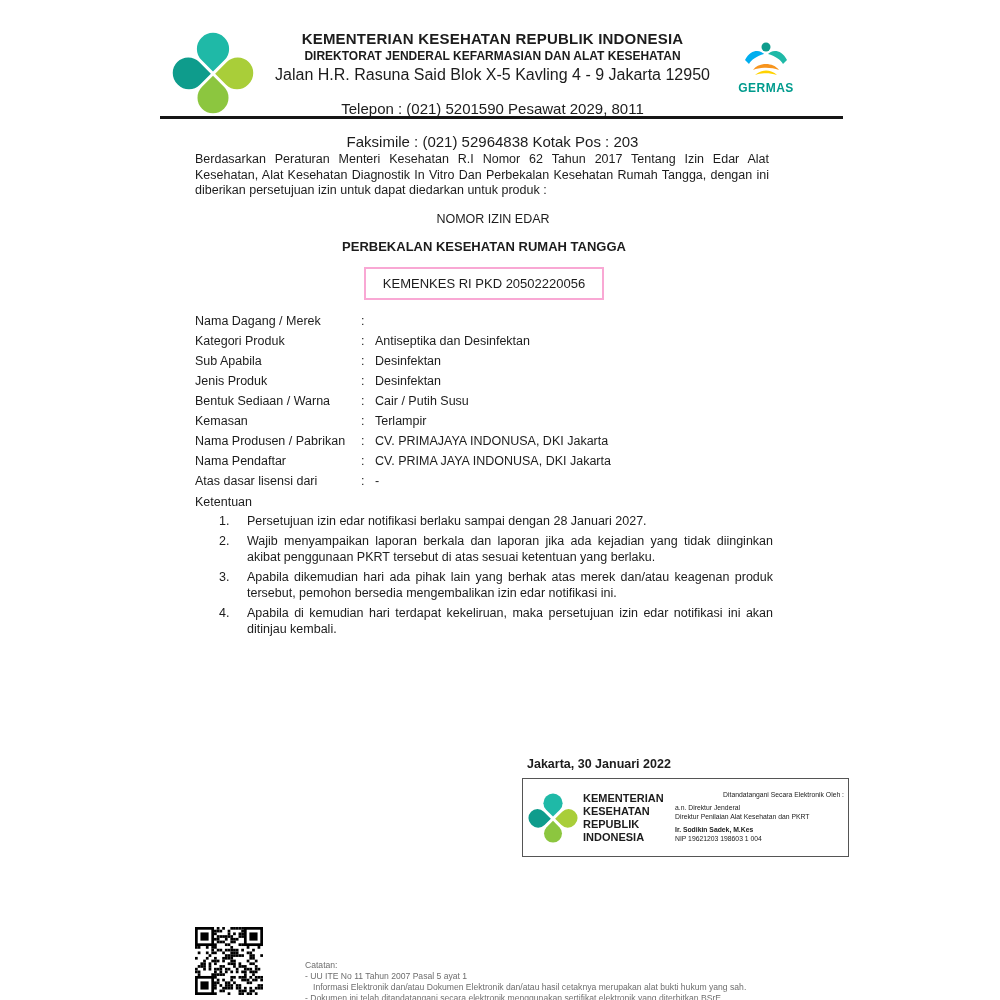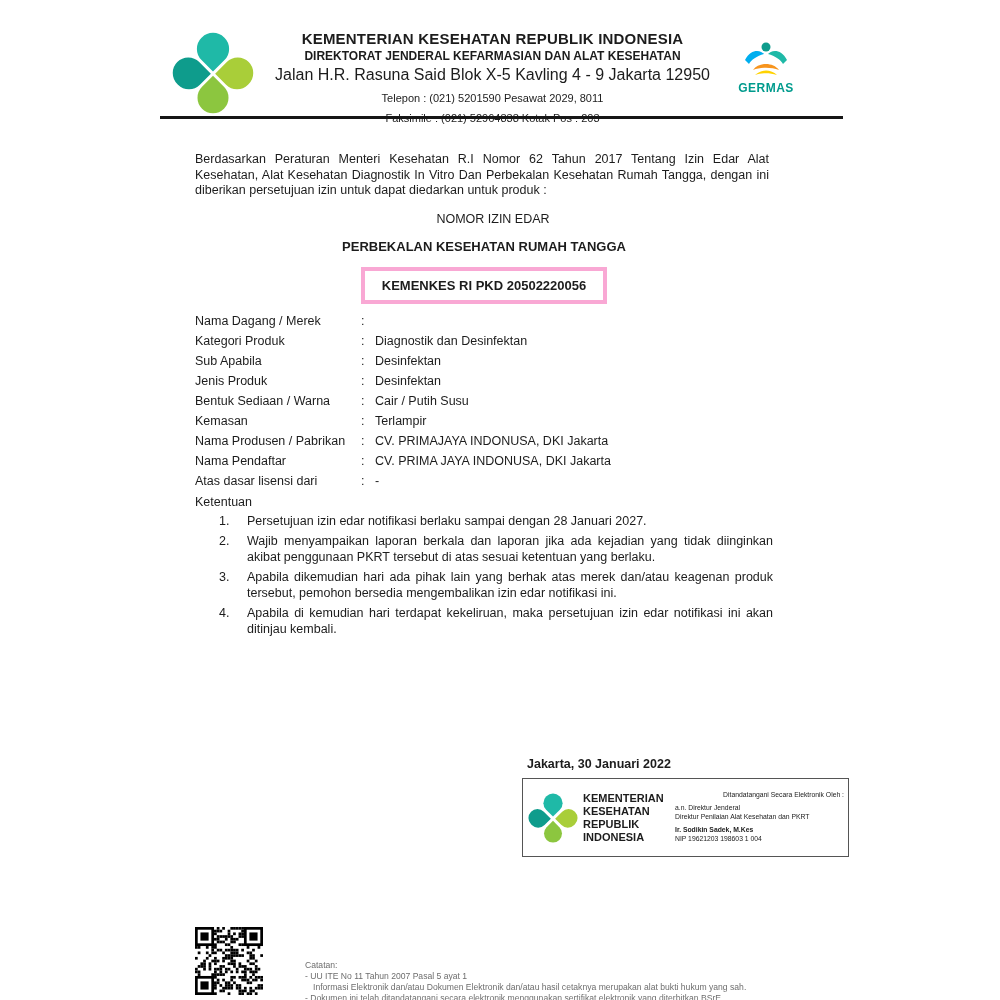--- a/index.html
+++ b/index.html
@@ -16,35 +16,35 @@
   .petal { width:100%; height:100%; }
   .petal.tl { border-radius:50% 50% 0 50%; background:#1fb9a7; }
   .petal.tr { border-radius:50% 50% 50% 0; background:#a9ce39; }
   .petal.bl { border-radius:50% 0 50% 50%; background:#0e9c8c; }
   .petal.br { border-radius:0 50% 50% 50%; background:#8cc63f; }
 
   .header-text { position:absolute; left:270px; top:30px; width:445px; text-align:center; }
   .h-ministry { font-size:15px; font-weight:bold; letter-spacing:.2px; }
   .h-directorate { font-size:12px; font-weight:bold; margin-top:2px; }
   .h-addr { font-size:16px; margin-top:3px; }
-  .h-line { font-size:11px; margin-top:8px; }
+  .h-line { font-size:15px; margin-top:16px; }
 
   .germas { position:absolute; left:733px; top:40px; width:66px; text-align:center; }
   .germas-label { font-size:12px; font-weight:bold; color:#009b8d; letter-spacing:.5px; margin-top:1px; }
 
   .header-rule { position:absolute; left:160px; top:116px; width:683px; height:3px; background:#161616; }
 
   
   .intro { position:absolute; left:195px; top:152px; width:574px; font-size:12.5px; line-height:15.6px; text-align:justify; }
 
   .nomor-title { position:absolute; left:204px; top:212px; width:578px; text-align:center; font-size:12.5px; }
   .category-title { position:absolute; left:195px; top:239px; width:578px; text-align:center; font-size:13px; font-weight:bold; }
 
   .license-wrap { position:absolute; left:195px; top:267px; width:578px; display:flex; justify-content:center; }
-  .license-box { border:4px solid #f9a8d4; padding:7px 17px; font-size:13px; font-weight:bold; }
+  .license-box { border:2px solid #f9a8d4; padding:7px 17px; font-size:13px; font-weight:normal; }
 
   .details { position:absolute; left:195px; top:311px; width:578px; font-size:12.5px; }
   .detail-row { display:grid; grid-template-columns:166px 14px 1fr; line-height:20px; }
   .detail-row:first-child .dv { font-weight:bold; }
 
   .ketentuan { position:absolute; left:195px; top:493px; width:578px; font-size:12.5px; }
   .ketentuan-title { line-height:18px; margin-bottom:2px; }
   .k-item { display:grid; grid-template-columns:28px 1fr; padding-left:24px; margin-bottom:3px; }
   .k-num { line-height:16.5px; }
   .k-text { line-height:16.5px; text-align:justify; }
@@ -110,21 +110,21 @@
   </div>
 
   <div class="details">
     <div class="detail-row">
       <span class="dl">Nama Dagang / Merek</span>
         <span class="dc">:</span>
     </div>
     <div class="detail-row">
       <span class="dl">Kategori Produk</span>
         <span class="dc">:</span>
-        <span class="dv">Diagnostik dan Desinfektan</span>
+        <span class="dv">Antiseptika dan Desinfektan</span>
     </div>
     <div class="detail-row">
       <span class="dl">Sub Apabila</span>
         <span class="dc">:</span>
         <span class="dv">Desinfektan</span>
     </div>
     <div class="detail-row">
       <span class="dl">Jenis Produk</span>
         <span class="dc">:</span>
         <span class="dv">Desinfektan</span>

